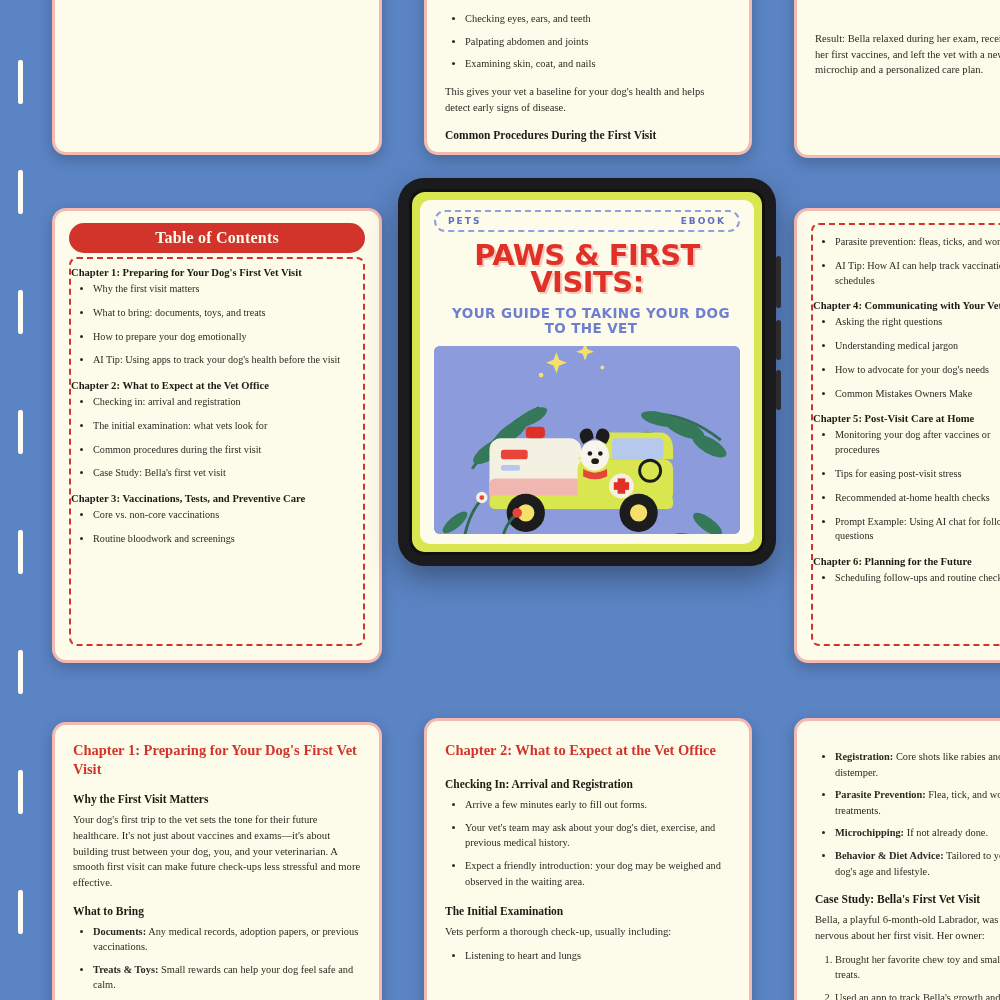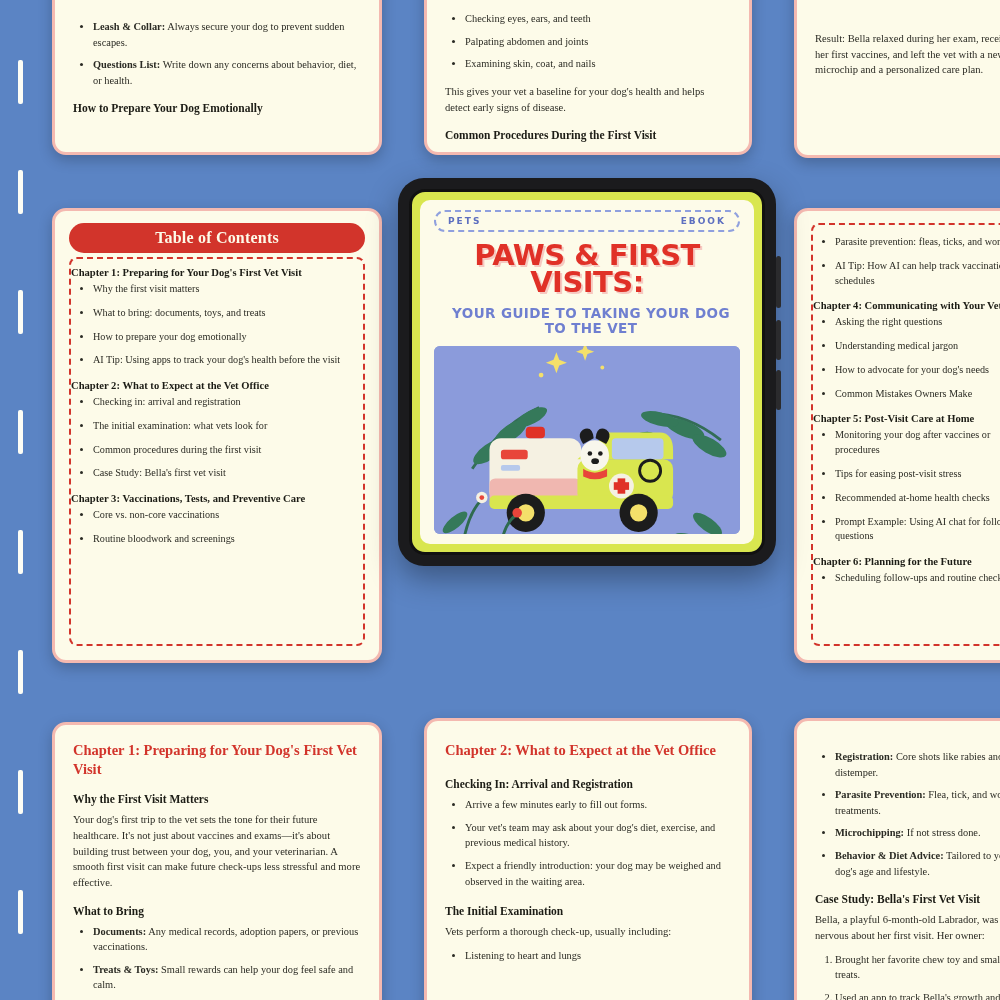--- a/index.html
+++ b/index.html
@@ -171,30 +171,20 @@
   <i style="top:170px"></i>
   <i style="top:290px"></i>
   <i style="top:410px"></i>
   <i style="top:530px"></i>
   <i style="top:650px"></i>
   <i style="top:770px"></i>
   <i style="top:890px"></i>
 </div>
 
 <div class="card" style="left:52px; top:-70px; width:330px; height:225px;">
-  <ul style="margin-top:70px">
-    <li>
-      <b>Leash &amp; Collar:</b>
-      <span>Always secure your dog to prevent sudden escapes.</span>
-    </li>
-    <li>
-      <b>Questions List:</b>
-      <span>Write down any concerns about behavior, diet, or health.</span>
-    </li>
-  </ul>
   <h4>How to Prepare Your Dog Emotionally</h4>
 </div>
 
 <div class="card" style="left:424px; top:-90px; width:328px; height:245px;">
   <ul style="margin-top:82px">
     <li>Checking eyes, ears, and teeth</li>
     <li>Palpating abdomen and joints</li>
     <li>Examining skin, coat, and nails</li>
   </ul>
   <p style="margin-top:12px">This gives your vet a baseline for your dog's health and helps detect early signs of disease.</p>
@@ -296,21 +286,21 @@
     <li>
       <b>Registration:</b>
       <span>Core shots like rabies and distemper.</span>
     </li>
     <li>
       <b>Parasite Prevention:</b>
       <span>Flea, tick, and worm treatments.</span>
     </li>
     <li>
       <b>Microchipping:</b>
-      <span>If not stress done.</span>
+      <span>If not already done.</span>
     </li>
     <li>
       <b>Behavior &amp; Diet Advice:</b>
       <span>Tailored to your dog's age and lifestyle.</span>
     </li>
   </ul>
   <h4>Case Study: Bella's First Vet Visit</h4>
   <p>Bella, a playful 6-month-old Labrador, was nervous about her first visit. Her owner:</p>
   <ol>
     <li>Brought her favorite chew toy and small treats.</li>

